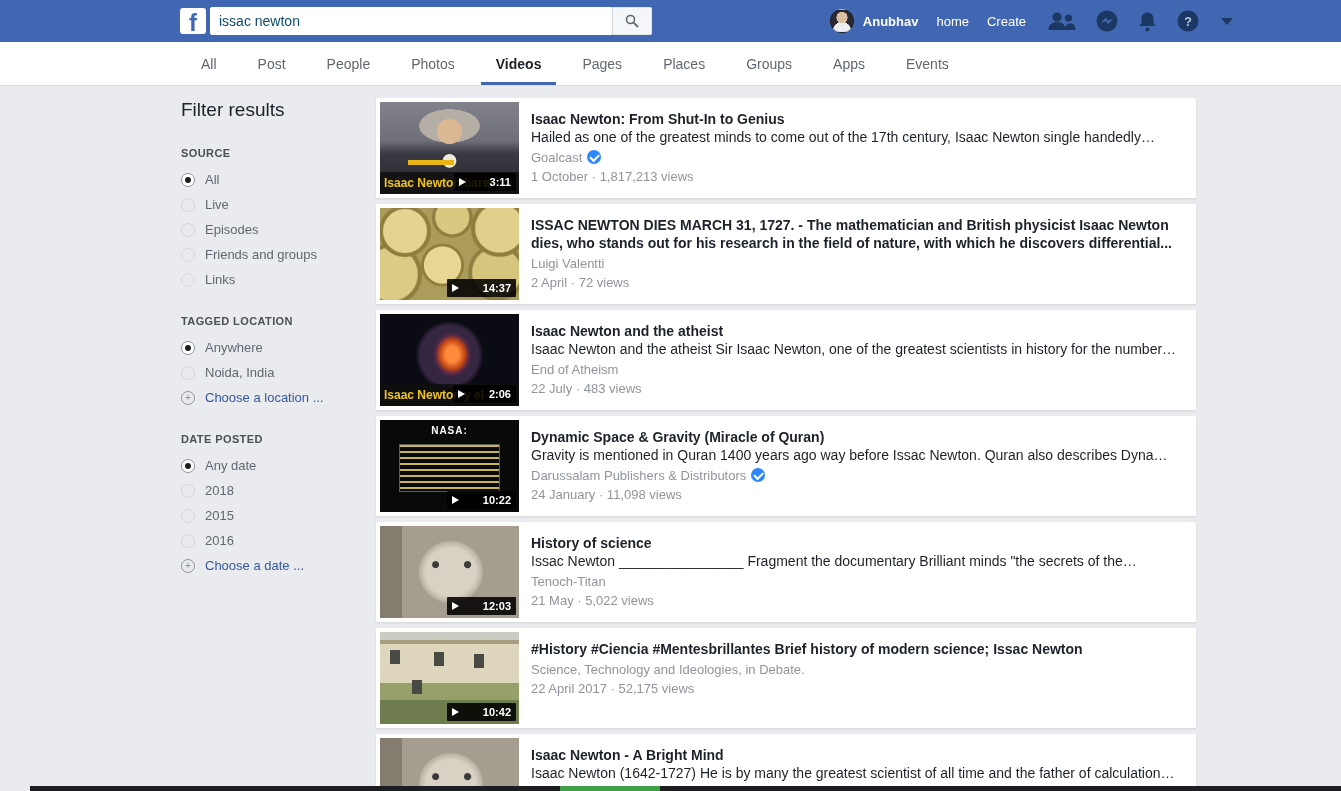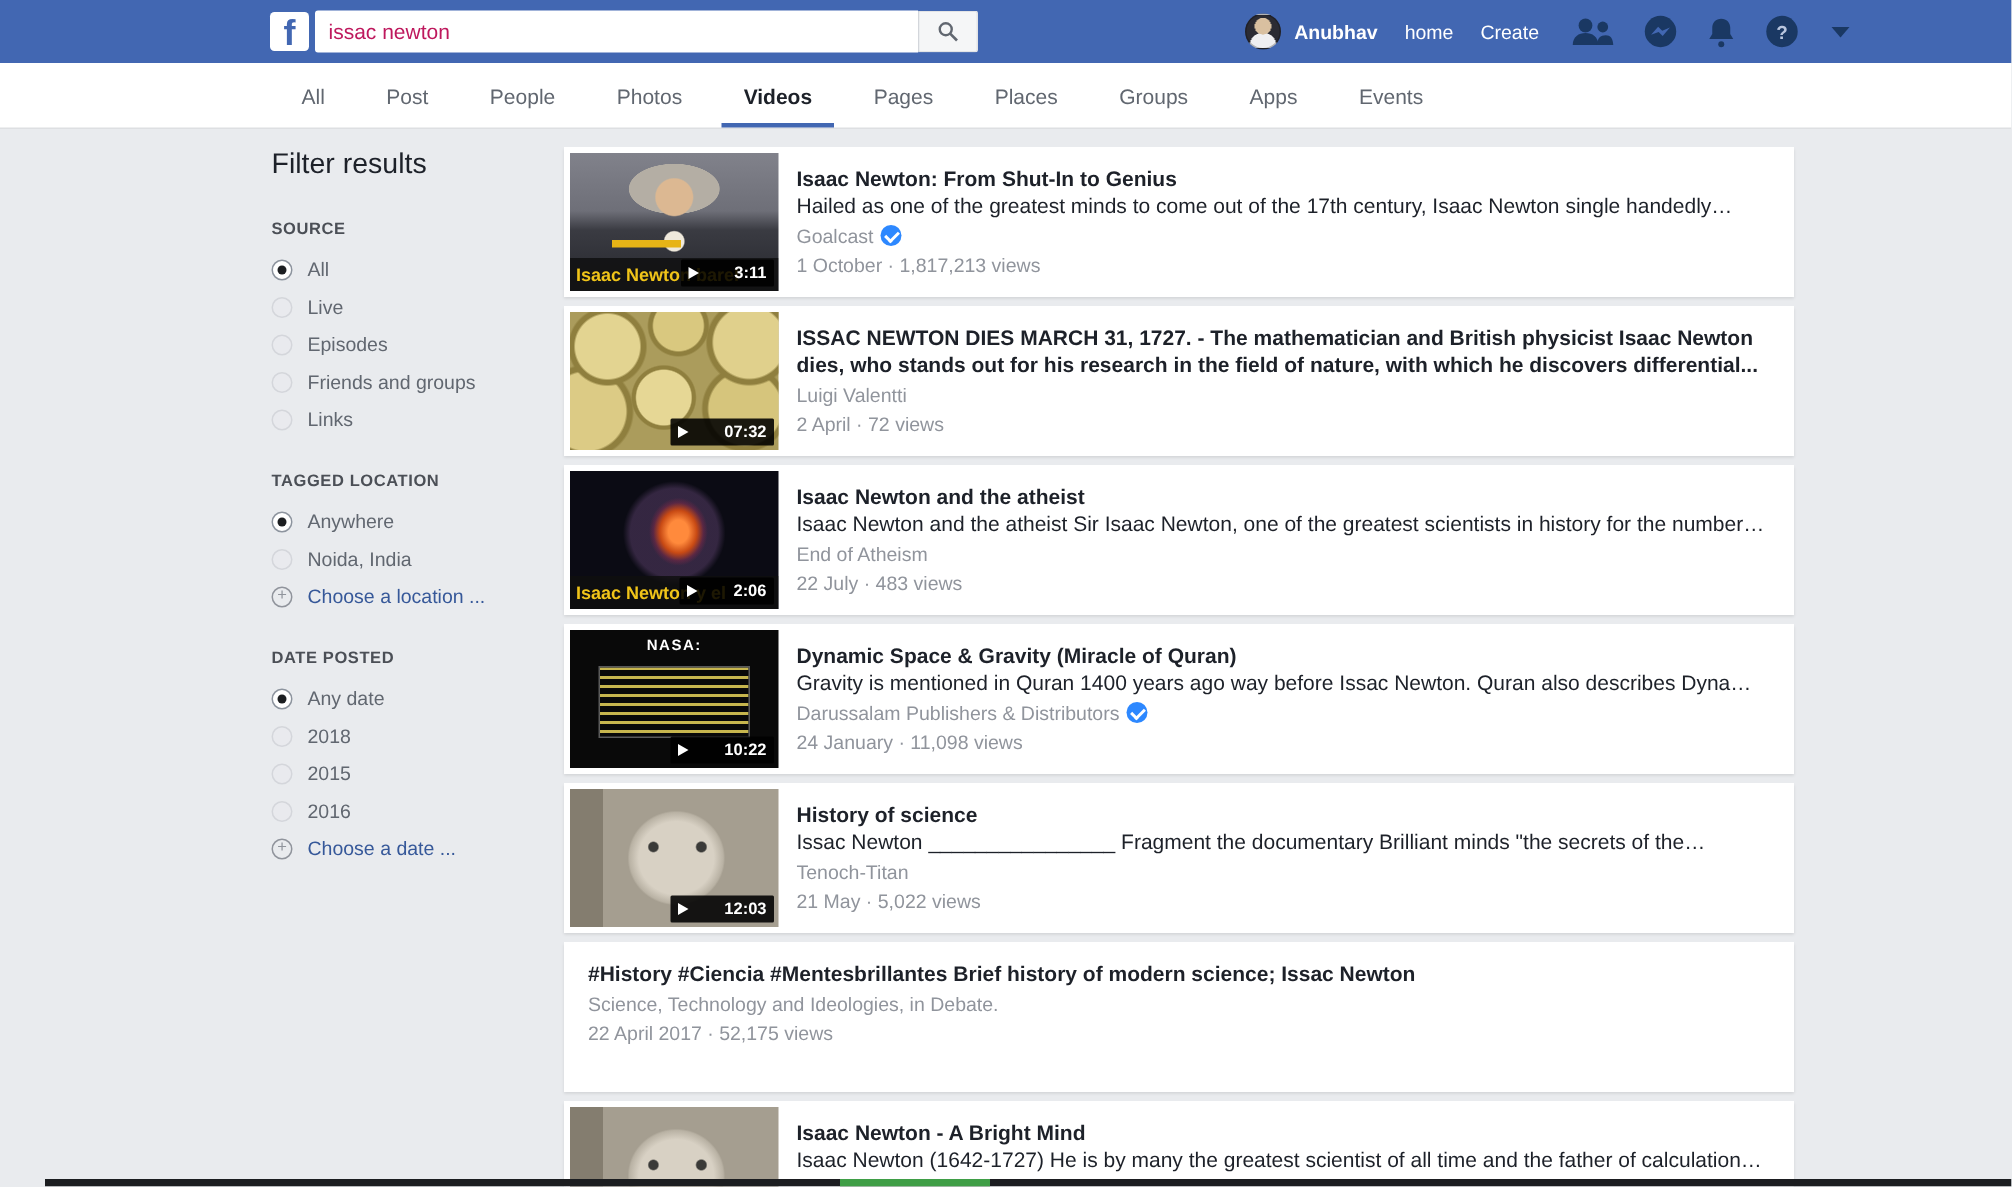--- a/index.html
+++ b/index.html
@@ -19,21 +19,21 @@
   }
   .fb-logo {
     width: 26px; height: 26px; background: #fff; border-radius: 3px;
     color: #4267b2; font-weight: bold; font-size: 24px;
     display: flex; align-items: flex-end; justify-content: center;
     line-height: 23px; margin-right: 4px; cursor: pointer; flex-shrink: 0;
   }
   .searchwrap { display: flex; height: 28px; }
   .search-input {
     width: 402px; height: 28px; border: 1px solid #fff; border-radius: 2px 0 0 2px;
-    padding: 0 8px; font-size: 14px; color: #be185d; outline: none;
+    padding: 0 8px; font-size: 14px; color: #0c4a6e; outline: none;
     font-family: "Liberation Sans", sans-serif;
   }
   .search-btn {
     width: 40px; height: 28px; background: #f5f6f7;
     border: 1px solid #e3e4e6; border-left: 1px solid #d3d6db;
     border-radius: 0 2px 2px 0; cursor: pointer;
     display: flex; align-items: center; justify-content: center;
   }
   .topbar-right {
     margin-left: auto; padding-right: 108px;
@@ -402,21 +402,21 @@
           </div>
           <div class="v-meta">1 October · 1,817,213 views</div>
         </div>
       </article>
 
       <article class="video-card">
         <div class="thumb" data-kind="coins">
 
           <div class="duration">
             <span class="play-tri"></span>
-            <span>07:32</span>
+            <span>14:37</span>
           </div>
         </div>
         <div class="v-body">
           <div class="v-title">ISSAC NEWTON DIES MARCH 31, 1727. - The mathematician and British physicist Isaac Newton dies, who stands out for his research in the field of nature, with which he discovers differential...</div>
 
           <div class="v-pub">
             <span>Luigi Valentti</span>
 
           </div>
           <div class="v-meta">2 April · 72 views</div>
@@ -476,20 +476,27 @@
           <div class="v-desc">Issac Newton ________________ Fragment the documentary Brilliant minds "the secrets of the…</div>
           <div class="v-pub">
             <span>Tenoch-Titan</span>
 
           </div>
           <div class="v-meta">21 May · 5,022 views</div>
         </div>
       </article>
 
       <article class="video-card">
+        <div class="thumb" data-kind="house">
+
+          <div class="duration">
+            <span class="play-tri"></span>
+            <span>10:42</span>
+          </div>
+        </div>
         <div class="v-body">
           <div class="v-title">#History #Ciencia #Mentesbrillantes Brief history of modern science; Issac Newton</div>
 
           <div class="v-pub">
             <span>Science, Technology and Ideologies, in Debate.</span>
 
           </div>
           <div class="v-meta">22 April 2017 · 52,175 views</div>
         </div>
       </article>

